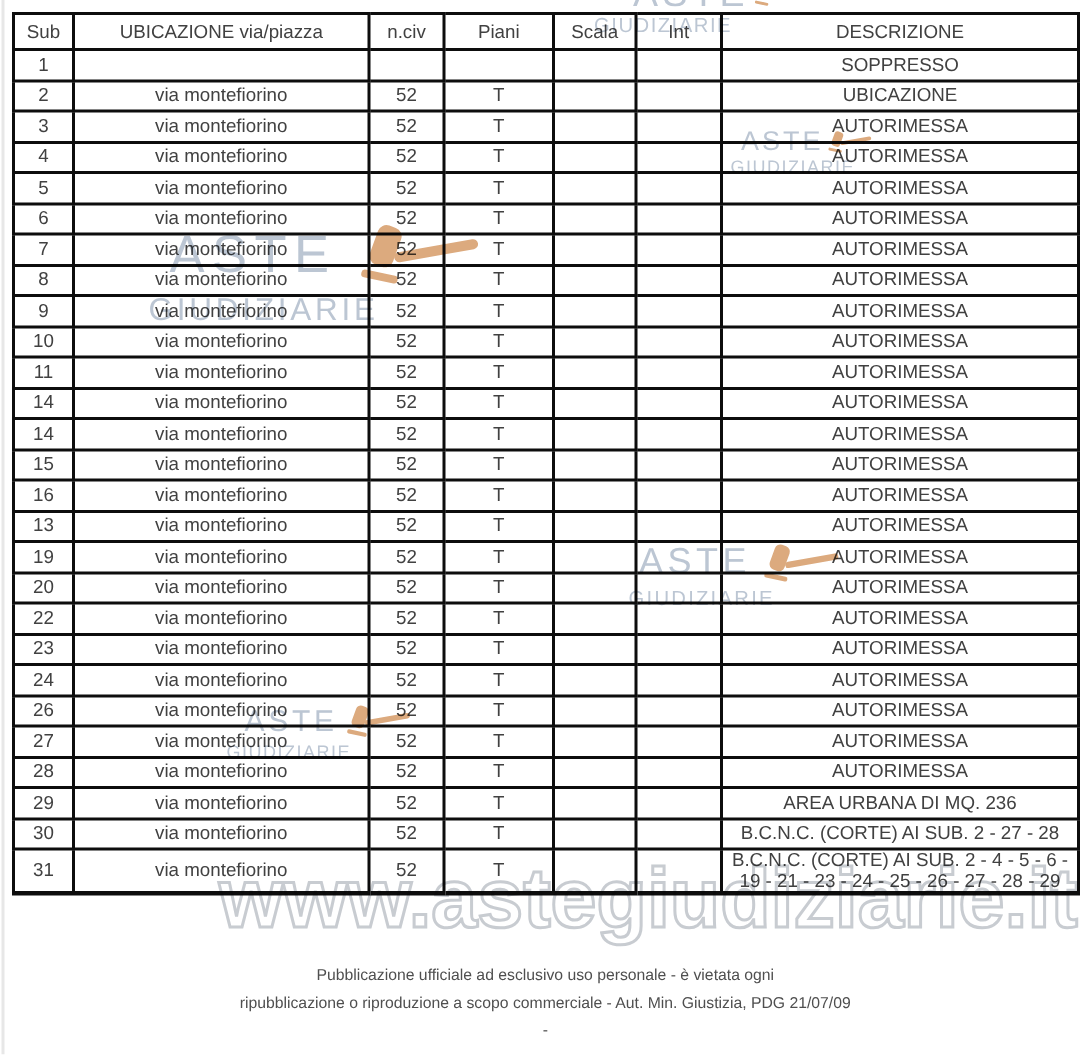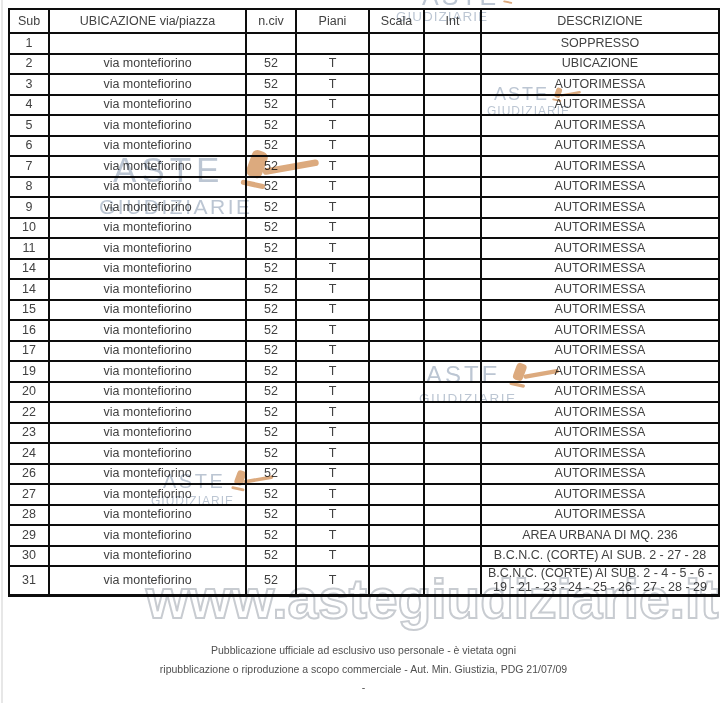--- a/index.html
+++ b/index.html
@@ -223,21 +223,21 @@
       <tr style="">
       <td>16</td>
       <td>via montefiorino</td>
       <td>52</td>
       <td>T</td>
       <td></td>
       <td></td>
       <td>AUTORIMESSA</td>
     </tr>
       <tr style="">
-      <td>17</td>
+      <td>13</td>
       <td>via montefiorino</td>
       <td>52</td>
       <td>T</td>
       <td></td>
       <td></td>
       <td>AUTORIMESSA</td>
     </tr>
       <tr style="">
       <td>19</td>
       <td>via montefiorino</td>

